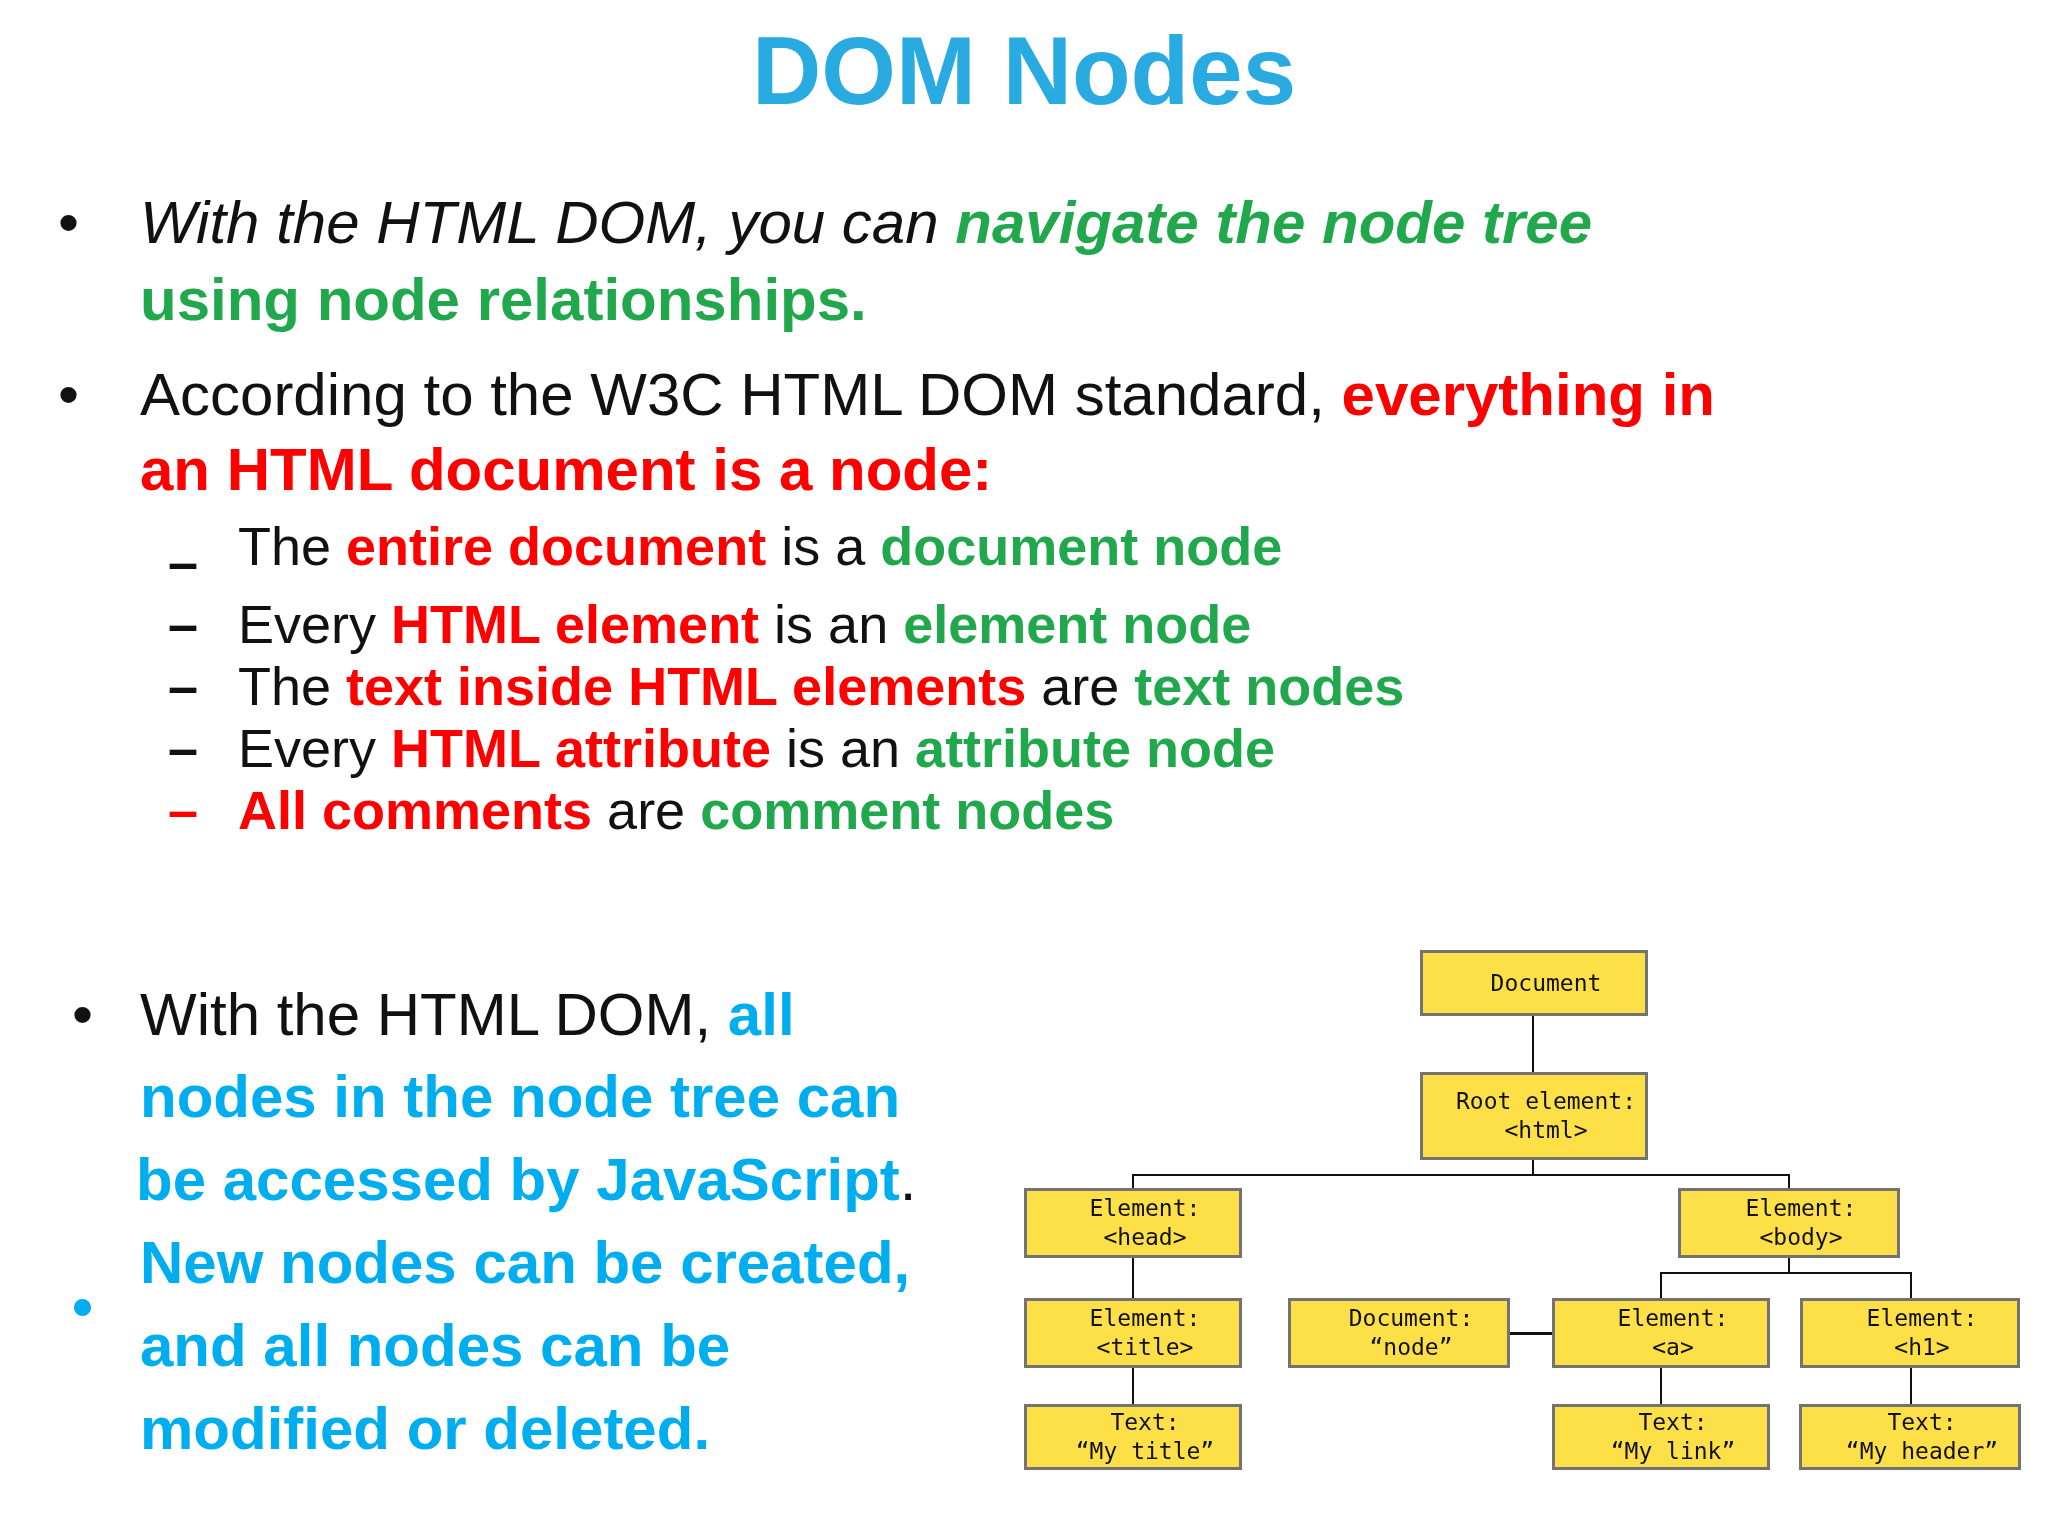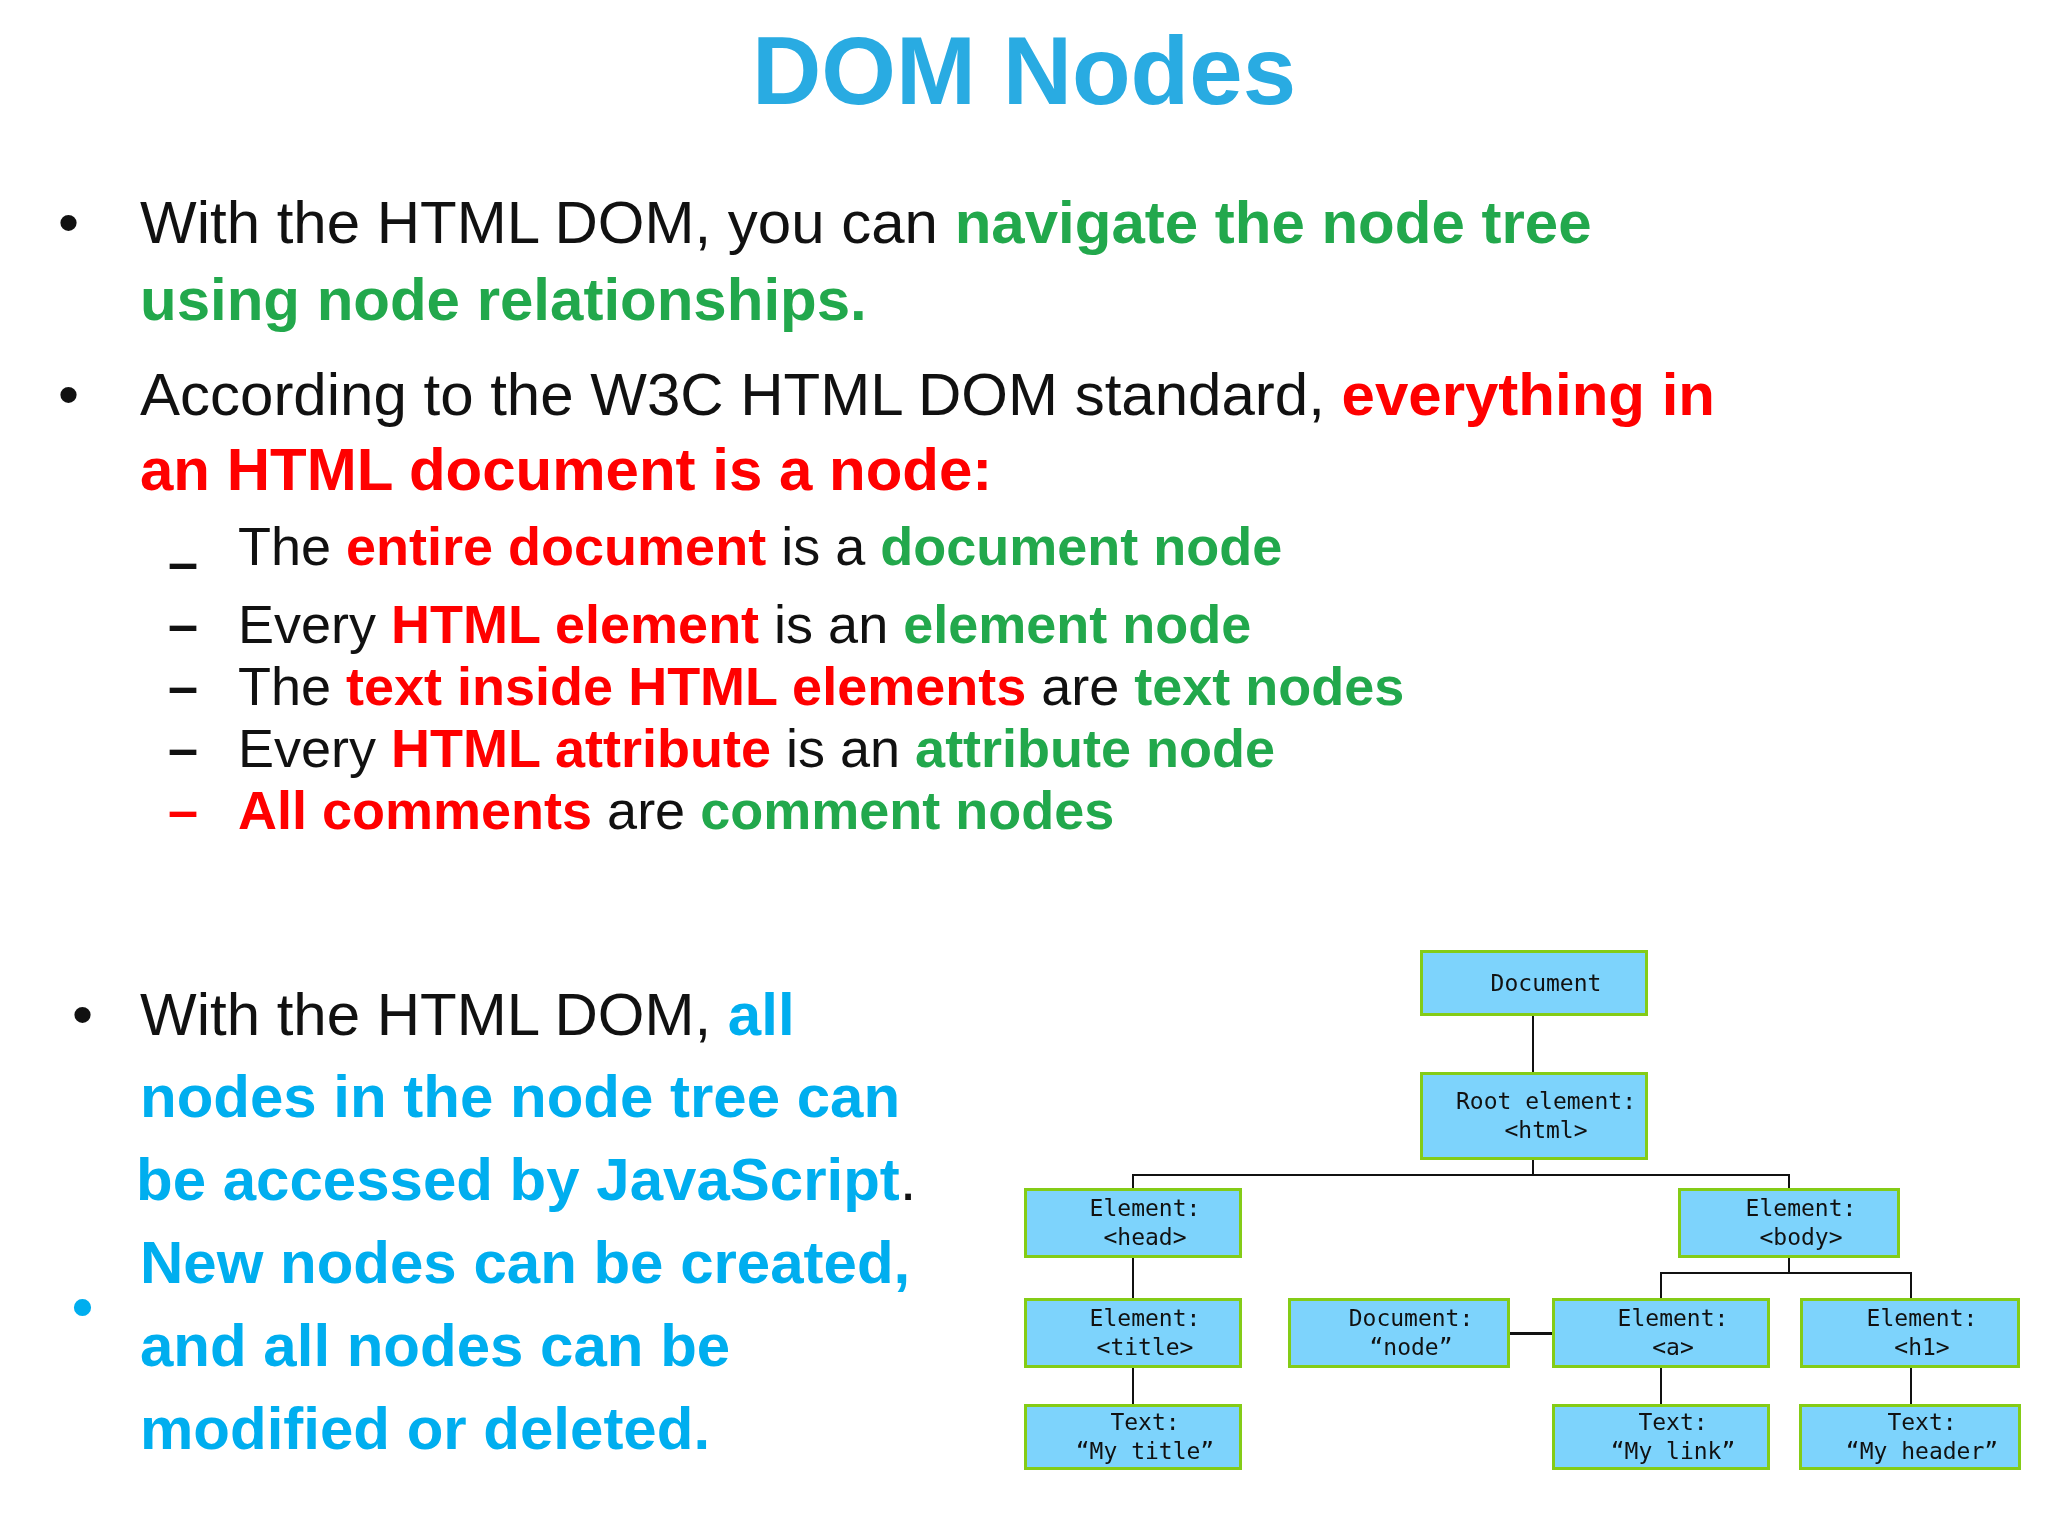--- a/index.html
+++ b/index.html
@@ -21,40 +21,40 @@
   .fs-sub  { font-size:54px; line-height:60px; }
   .marker  { position:absolute; white-space:nowrap; }
   
   .c-k { color:#111111; font-weight:400; }
   .c-g { color:#22A84C; font-weight:700; }
   .c-r { color:#FF0000; font-weight:700; }
   .c-b { color:#00AEEF; font-weight:700;margin-top:44px; }
   
   .node {
     position:absolute;
-    background:#7dd3fc;
-    border:3px solid #84cc16;
+    background:#fde047;
+    border:3px solid #737373;
     box-sizing:border-box;
     display:flex; flex-direction:column;
     align-items:center; justify-content:center;
     font-family:"DejaVu Sans Mono", monospace;
     font-size:23px; line-height:29px;
     color:#111111; text-align:center;padding-left:24px;
   }
   .conn { position:absolute; background:#111111; }
 </style>
 </head>
 <body>
 
 <div class="slide">
 
   <div class="page-title">DOM Nodes</div>
 
   <span class="marker fs-main c-k" style="left:58px; top:190px;">•</span>
-  <div class="line fs-main" style="left:140px; top:190px;"><span class="c-k">With the HTML DOM, you can </span><span class="c-g">navigate the node tree</span></div>
+  <div class="line fs-main" style="left:140px; top:190px;font-style:italic;"><span class="c-k">With the HTML DOM, you can </span><span class="c-g">navigate the node tree</span></div>
   <div class="line fs-main" style="left:140px; top:267px;"><span class="c-g">using node relationships.</span></div>
 
   <span class="marker fs-main c-k" style="left:58px; top:362px;">•</span>
   <div class="line fs-main" style="left:140px; top:362px;"><span class="c-k">According to the W3C HTML DOM standard, </span><span class="c-r">everything in</span></div>
   <div class="line fs-main" style="left:140px; top:437px;"><span class="c-r">an HTML document is a node:</span></div>
 
   <span class="marker fs-sub c-k" style="left:168px; top:532px; font-weight:700;">–</span>
   <div class="line fs-sub" style="left:238px; top:516px;"><span class="c-k">The </span><span class="c-r">entire document</span><span class="c-k"> is a </span><span class="c-g">document node</span></div>
 
   <span class="marker fs-sub c-k" style="left:168px; top:594px; font-weight:700;">–</span>

